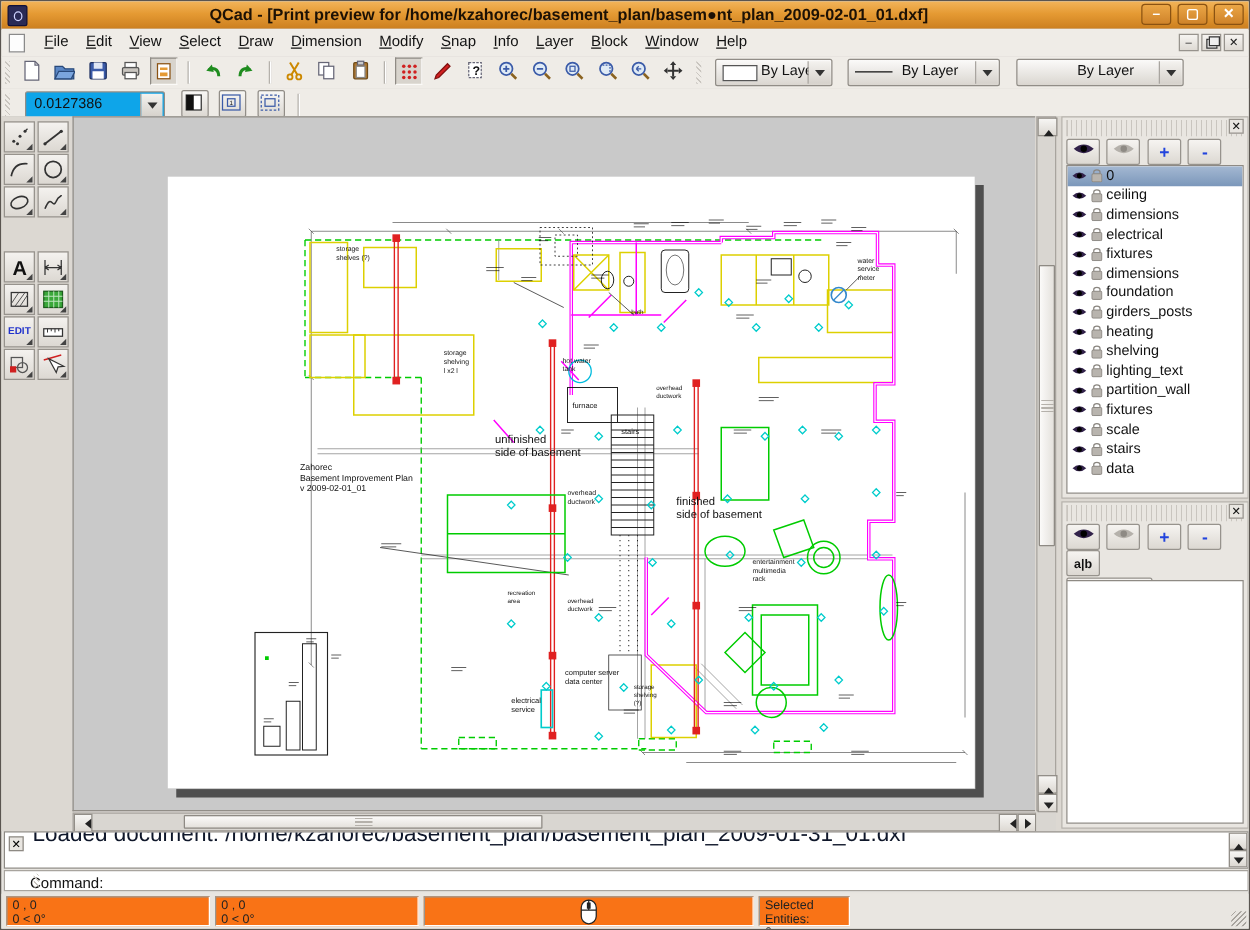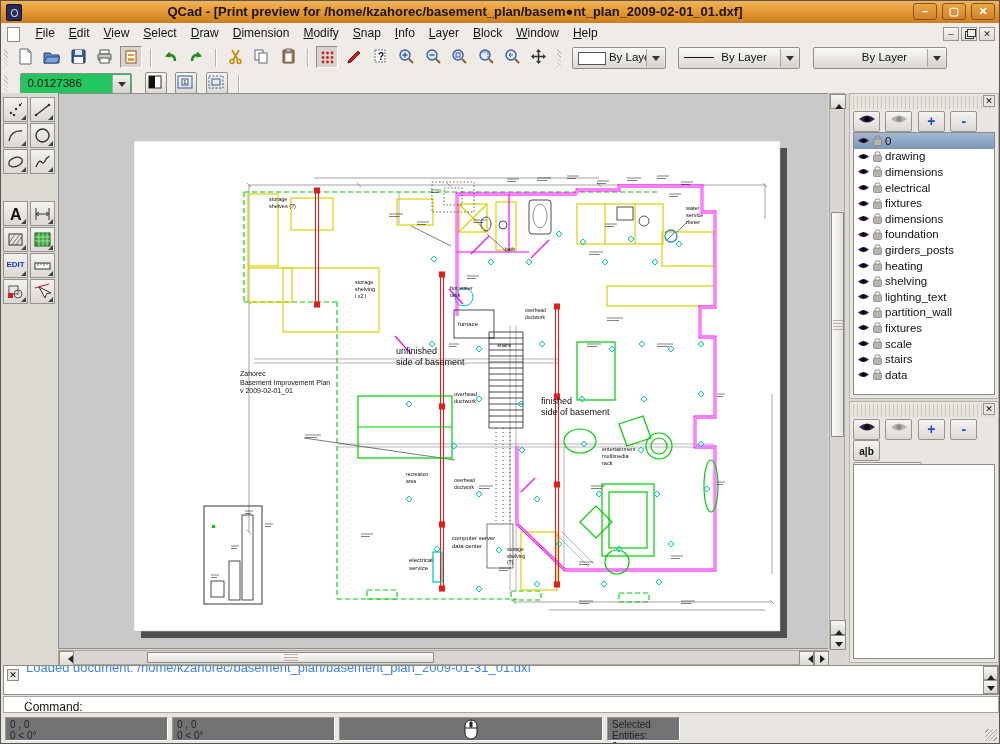--- a/index.html
+++ b/index.html
@@ -81,29 +81,29 @@
   .dbtn .blue{font-size:14px;font-weight:bold;color:#2244dd;line-height:18px;}
   .dbtn .alb{font-size:10px;font-weight:bold;color:#111;line-height:18px;}
   .list-box{position:absolute;left:3px;right:3px;bottom:3px;background:#fff;border:1px solid #8e8a84;overflow:hidden;}
   #layer-list{top:38px;}
   #block-list{top:62px;}
   .layer-row{height:15.6px;display:flex;align-items:center;font-size:11.5px;color:#111;padding-left:3px;white-space:nowrap;}
   .layer-row.selected{background:linear-gradient(#a4b8d2,#7b97ba);}
   .layer-row svg{margin-right:3px;flex:none;}
   
   #cmdhist{position:absolute;left:2px;top:664px;width:996px;height:30px;background:#fff;border:1px solid #8e8a84;box-sizing:border-box;overflow:hidden;}
-  #cmdhist .histtext{position:absolute;left:22px;top:-6px;font-size:13px;color:#3b82f6;line-height:15px;white-space:nowrap;}
+  #cmdhist .histtext{position:absolute;left:22px;top:-6px;font-size:18px;color:#0f172a;line-height:15px;white-space:nowrap;}
   #hist-close{position:absolute;left:3px;top:3px;width:12px;height:12px;border:1px solid #8e8a84;background:#e9e6e1;
     font-size:9px;line-height:10px;text-align:center;box-sizing:border-box;}
   #hist-scroll{position:absolute;right:0;top:0;width:15px;height:28px;background:#d9d6d1;}
   #cmdline{position:absolute;left:2px;top:695px;width:996px;height:17px;background:#fff;border:1px solid #a8a49e;box-sizing:border-box;}
   #cmdline span{font-size:12px;color:#111;margin-left:20px;line-height:15px;display:inline-block;}
   #cmdline .lgrip{position:absolute;left:3px;top:2px;width:4px;height:11px;background:repeating-linear-gradient(45deg,#c9c5bf 0 1px,transparent 1px 3px);}
   #statusbar{position:absolute;left:0;top:714px;width:100%;height:28px;background:#e9e6e1;}
-  .spanel{position:absolute;top:2px;height:24px;border:1px solid;border-color:#9a968f #fff #fff #9a968f;background:#737373;box-sizing:border-box;font-size:10px;color:#222;padding:1px 4px;line-height:11px;}
+  .spanel{position:absolute;top:2px;height:24px;border:1px solid;border-color:#9a968f #fff #fff #9a968f;background:#f97316;box-sizing:border-box;font-size:10px;color:#222;padding:1px 4px;line-height:11px;}
   #grip{position:absolute;right:2px;bottom:2px;width:12px;height:12px;
     background:repeating-linear-gradient(135deg,transparent 0 2px,#a8a49e 2px 3px);}
   
   text{font-family:"Liberation Sans",sans-serif;fill:#111;}
 </style>
 </head>
 <body>
 
 <div id="window">
 
@@ -237,21 +237,21 @@
       <span class="cbtn"></span>
     </span>
     <span class="combo" id="combo-style">
       <span class="clabel" style="left:48px">By Layer</span>
       <span class="cbtn"></span>
     </span>
   </div>
 
   <div id="toolbar2">
     <span class="grip"></span>
-    <span class="combo" id="combo-scale" style="background:#22c55e;">
+    <span class="combo" id="combo-scale" style="background:#0ea5e9;">
       <span class="clabel">0.0127386</span>
       <span class="cbtn"></span>
     </span>
     <span class="sbtn"><svg width="18" height="18">
           <rect x="3" y="3" width="12" height="12" fill="#fff" stroke="#333"></rect>
           <rect x="3" y="3" width="6" height="12" fill="#111"></rect>
         </svg></span>
     <span class="sbtn"><svg width="18" height="18">
           <rect x="2" y="3" width="14" height="12" fill="none" stroke="#3b5ba8"></rect>
           <rect x="6" y="6" width="6" height="6" fill="none" stroke="#3b5ba8"></rect>
@@ -536,21 +536,21 @@
           </div>
           <div class="layer-row">
             <svg width="13" height="9">
               <path d="M1,4.5 Q6.5,-0.5 12,4.5 Q6.5,9.5 1,4.5 Z" fill="#32224a"></path>
               <circle cx="6.5" cy="4.5" r="2" fill="#000"></circle>
             </svg>
             <svg width="9" height="11">
               <rect x="0.5" y="4" width="8" height="6.5" rx="1" fill="#b8b4ae" stroke="#8a8680" stroke-width="0.8"></rect>
               <path d="M2,4 V2.5 Q2,0.8 4.5,0.8 Q7,0.8 7,2.5 V4" fill="none" stroke="#8a8680" stroke-width="1"></path>
             </svg>
-            <span class="layer-name">drawing</span>
+            <span class="layer-name">ceiling</span>
           </div>
           <div class="layer-row">
             <svg width="13" height="9">
               <path d="M1,4.5 Q6.5,-0.5 12,4.5 Q6.5,9.5 1,4.5 Z" fill="#32224a"></path>
               <circle cx="6.5" cy="4.5" r="2" fill="#000"></circle>
             </svg>
             <svg width="9" height="11">
               <rect x="0.5" y="4" width="8" height="6.5" rx="1" fill="#b8b4ae" stroke="#8a8680" stroke-width="0.8"></rect>
               <path d="M2,4 V2.5 Q2,0.8 4.5,0.8 Q7,0.8 7,2.5 V4" fill="none" stroke="#8a8680" stroke-width="1"></path>
             </svg>

